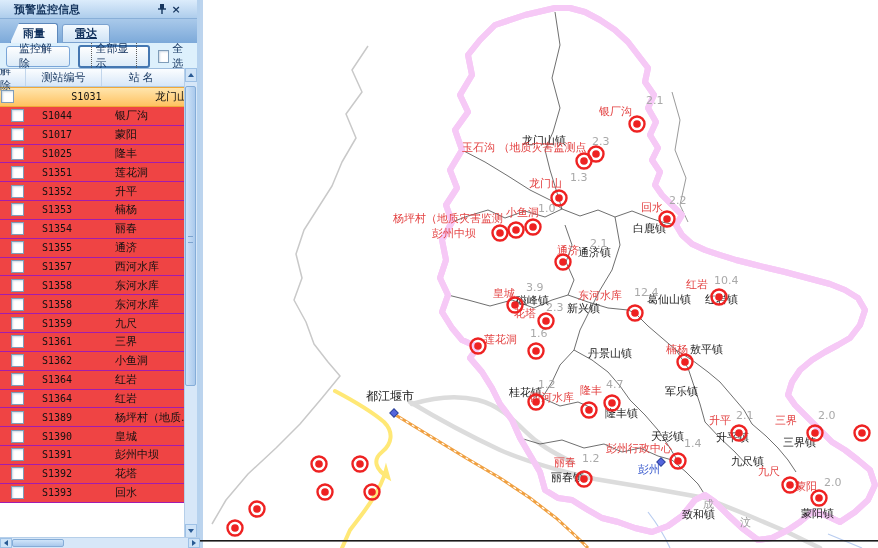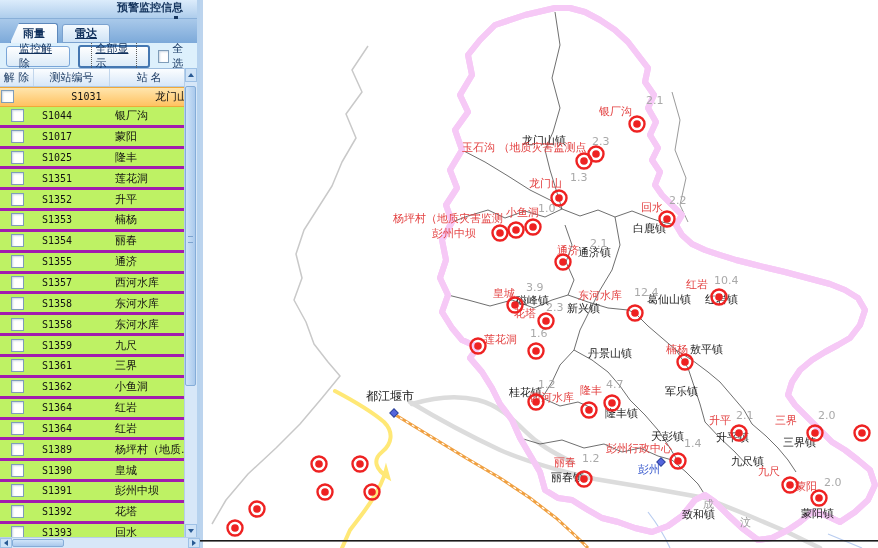--- a/index.html
+++ b/index.html
@@ -1,41 +1,41 @@
 <!DOCTYPE html>
 <html><head>
 <meta charset="utf-8">
 <style>
   html,body{margin:0;padding:0;}
   body{width:878px;height:548px;overflow:hidden;position:relative;background:#fff;
        font-family:"DejaVu Sans","Liberation Sans",sans-serif;font-size:11px;}
   
   #panel{position:absolute;left:0;top:0;width:200px;height:548px;background:#eaf4fd;border-right:3px solid #b6d2ee;box-sizing:border-box;}
   #titlebar{height:18px;background:linear-gradient(#dcecfb,#aecdec);border-bottom:1px solid #89afd8;
-            display:flex;align-items:flex-end;padding:0 14px;color:#15355e;font-weight:bold;flex-direction:column;}
+            display:flex;align-items:center;padding:0 14px;color:#15355e;font-weight:bold;}
   #titlebar .sp{flex:1}
   .tb-ico{width:14px;height:14px;display:flex;align-items:center;justify-content:center;color:#15355e;font-weight:bold;cursor:default;}
   #tabstrip{height:24px;background:linear-gradient(#a9c9ea,#7ca9d9);display:flex;align-items:flex-end;padding-left:10px;position:relative;}
   .tab{height:19px;line-height:19px;padding:0 12px;color:#10305c;font-weight:bold;margin-right:4px;}
   .tab.active{background:linear-gradient(#ffffff,#e9f3fc);border:1px solid #5d88bb;border-bottom:none;
               clip-path:polygon(9px 0,100% 0,100% 100%,0 100%);border-radius:0 3px 0 0;}
   .tab.idle{background:linear-gradient(#f3f9fe,#cfe3f6);border:1px solid #7ba2cf;border-radius:3px 3px 0 0;height:17px;line-height:17px;text-decoration:underline;}
   #btnrow{height:26px;background:#ddf0fc;display:flex;align-items:center;gap:8px;padding:0 6px;border-bottom:1px solid #bcd6ee;}
   .xpbtn{height:19px;padding:0 12px;background:linear-gradient(#fefefe,#dcebf8);border:1px solid #7aa6d8;border-radius:3px;
-         color:#10305c;display:flex;align-items:center;cursor:default;text-decoration:underline;}
+         color:#10305c;display:flex;align-items:center;cursor:default;}
   .xpbtn.default{border:2px solid #4477b1;padding:0 11px;align-items:center;}
   .xpbtn.default .inner{border:1px dotted #5a5a5a;padding:0 3px;}
   .ckwrap{display:flex;align-items:center;gap:3px;color:#10305c;}
   .ckbox{width:11px;height:11px;background:#fff;border:1px solid #7f9db9;box-shadow:inset 1px 1px 2px #cdd8e4;}
   
   #grid{position:absolute;left:0;top:68px;width:188px;bottom:10px;background:#fff;overflow:hidden;border-top:1px solid #9dbcdd;}
   #ghead{display:flex;height:17px;background:linear-gradient(#fbfdff,#d7e7f8);border-bottom:1px solid #b0c9e4;color:#15355e;}
   .hc{display:flex;align-items:center;justify-content:center;border-right:1px solid #c2d6ec;box-sizing:border-box;}
-  .c0{width:34px;}.c1{width:76px;text-align:center;}.c2{width:78px;border-right:none;font-family:Liberation Serif, serif;}
-  .trow{display:flex;height:17.85px;align-items:center;border-bottom:3px solid #a21caf;background:#bef264;color:#111;}
+  .c0{width:26px;}.c1{width:76px;text-align:center;}.c2{width:78px;border-right:none;font-family:Liberation Serif, serif;}
+  .trow{display:flex;height:17.85px;align-items:center;border-bottom:1px solid #a21caf;background:#ef4444;color:#111;}
   .trow .cell{box-sizing:border-box;height:100%;display:flex;align-items:center;}
   .trow .cc{width:34px;justify-content:center;}
   .trow .code{width:76px;padding-left:8px;font-family:"DejaVu Sans Mono","Liberation Mono",monospace;font-size:10px;}
   .trow .nm{width:78px;padding-left:5px;white-space:nowrap;overflow:hidden;}
   .trow.sel{background:linear-gradient(#ffe5ad,#ffc261);border-top:1px solid #eFa939;border-bottom:1px solid #eFa939;gap:48px;}
   
   #vscroll{position:absolute;right:0;top:68px;width:12px;bottom:10px;background:#d7e7f8;border-left:1px solid #b6cfe9;}
   #hscroll{position:absolute;left:0;bottom:0;width:200px;height:10px;background:#d7e7f8;border-top:1px solid #b6cfe9;display:flex;}
   .sbtn{width:12px;height:10px;background:#cfe3f7;border:1px solid #9ec1e6;box-sizing:border-box;position:relative;}
   #vscroll .sbtn{width:12px;height:14px;}

